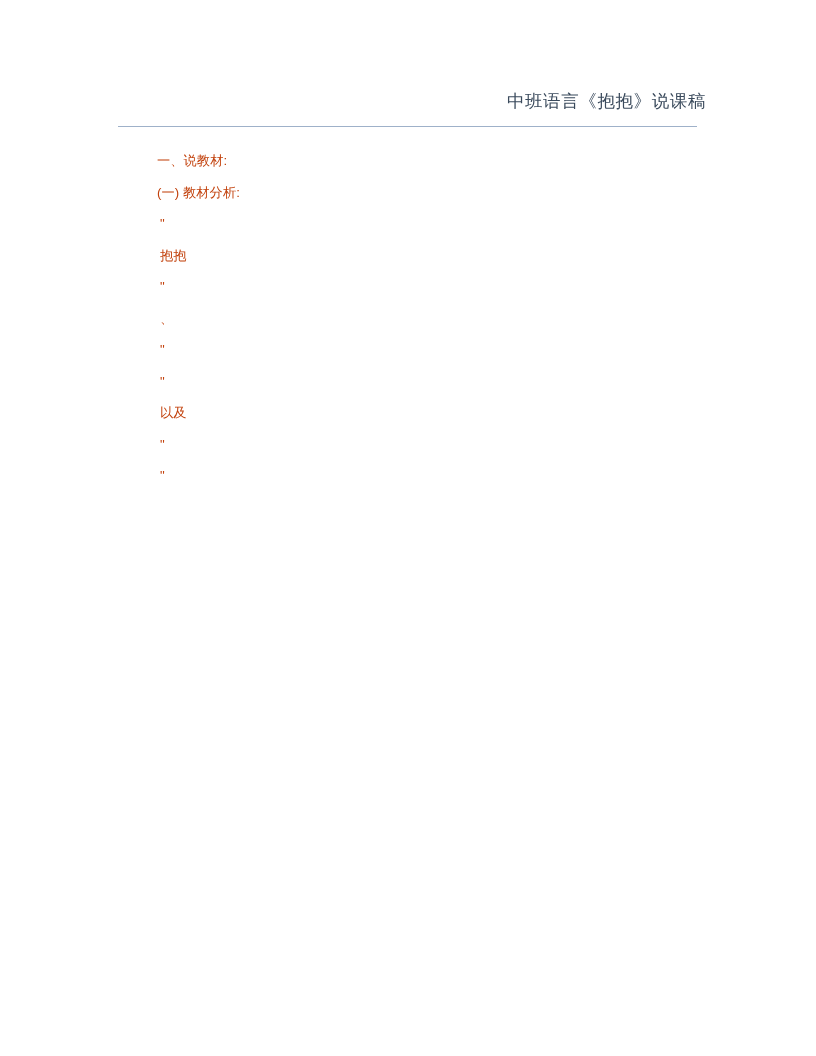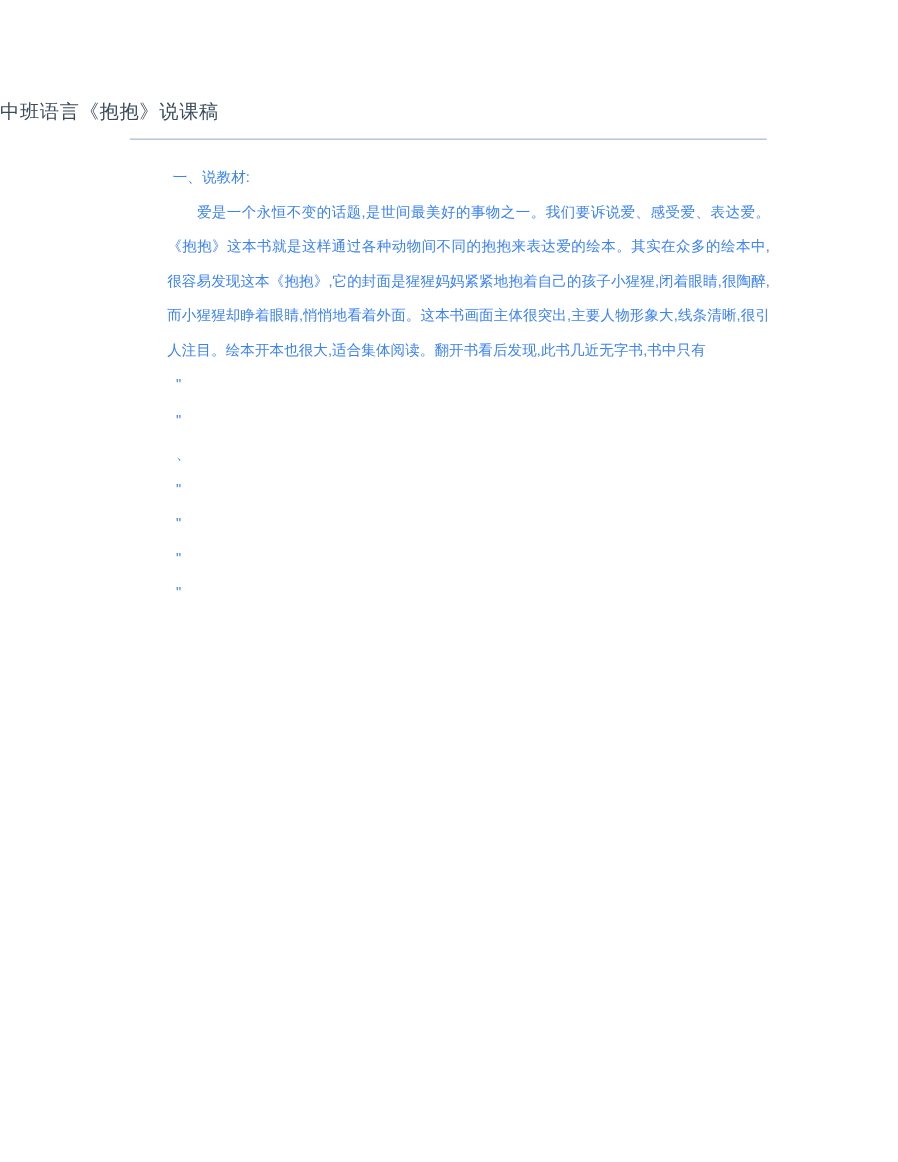--- a/index.html
+++ b/index.html
@@ -21,21 +21,21 @@
   .doc-body {
     position: absolute;
     left: 0;
     top: 0;
     width: 816px;
   }
   .title-block {
     padding-top: 88px;
   }
   .doc-title {
-    text-align: left;
+    text-align: right;
     font-size: 17.5px;
     font-weight: 400;
     color: #3a4a5c;
     letter-spacing: 0.6px;
     line-height: 1.5;
     margin: 0;
     padding-right: 110px;
   }
   .title-rule {
     margin: 12px 0 0 118px;
@@ -44,21 +44,21 @@
     background: #9fb1c9;
   }
   .content {
     margin: 0;
     padding: 18px 116px 0 152px;
   }
   p.para {
     margin: 0 0 0 0;
     font-size: 13.2px;
     line-height: 31.5px;
-    color: #3b82f6;
+    color: #c2410c;
     text-align: justify;
     text-justify: inter-ideograph;
     letter-spacing: 0.1px;
     word-break: break-all;
   }
   p.indent-1 {
     text-indent: 5px;
   }
   p.indent-2 {
     text-indent: 27px;
@@ -73,24 +73,26 @@
 <div class="page">
   <div class="doc-body">
 
     <div class="title-block">
       <h1 class="doc-title">中班语言《抱抱》说课稿</h1>
       <div class="title-rule"></div>
     </div>
 
     <div class="content">
         <p class="para indent-1">一、说教材:</p>
-        <p class="para indent-2">爱是一个永恒不变的话题,是世间最美好的事物之一。我们要诉说爱、感受爱、表达爱。《抱抱》这本书就是这样通过各种动物间不同的抱抱来表达爱的绘本。其实在众多的绘本中,很容易发现这本《抱抱》,它的封面是猩猩妈妈紧紧地抱着自己的孩子小猩猩,闭着眼睛,很陶醉,而小猩猩却睁着眼睛,悄悄地看着外面。这本书画面主体很突出,主要人物形象大,线条清晰,很引人注目。绘本开本也很大,适合集体阅读。翻开书看后发现,此书几近无字书,书中只有</p>
+        <p class="para indent-1"> (一) 教材分析:</p>
         <p class="para line-token">"</p>
+        <p class="para line-token">抱抱</p>
         <p class="para line-token">"</p>
         <p class="para line-token">、</p>
         <p class="para line-token">"</p>
         <p class="para line-token">"</p>
+        <p class="para line-token">以及</p>
         <p class="para line-token">"</p>
         <p class="para line-token">"</p>
       </div>
 
   </div>
 </div>
 
 </body></html>

